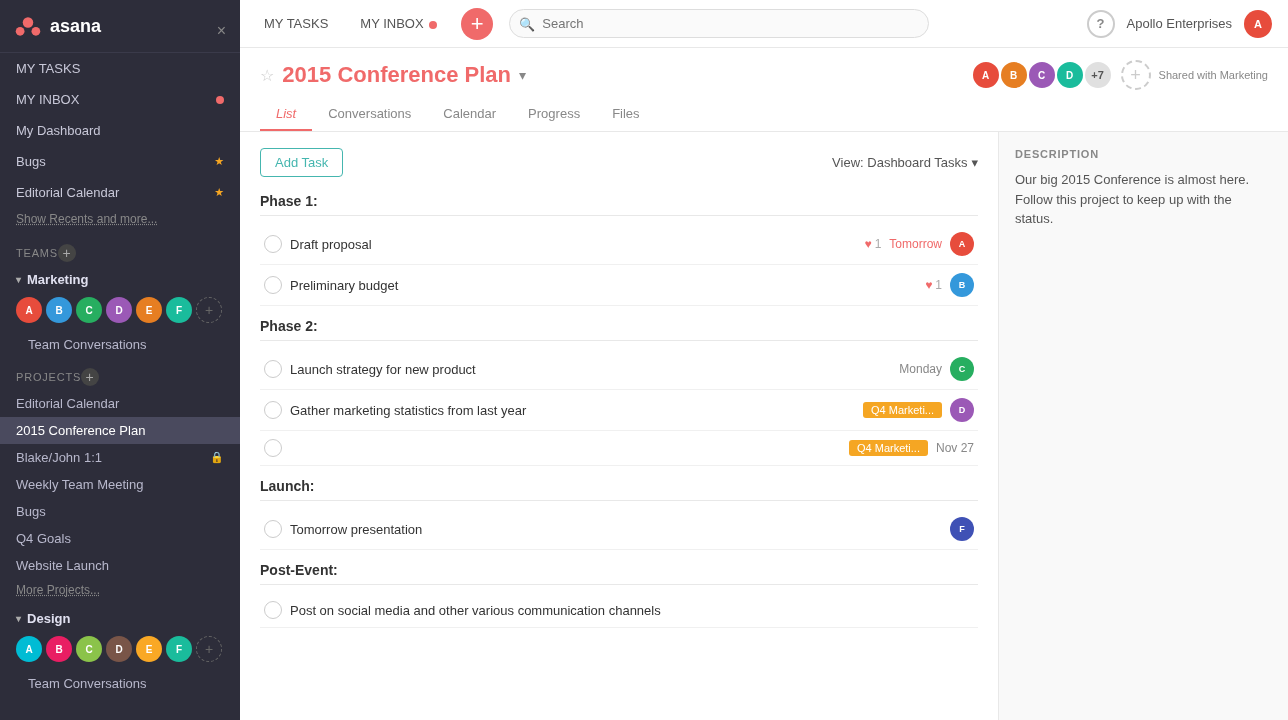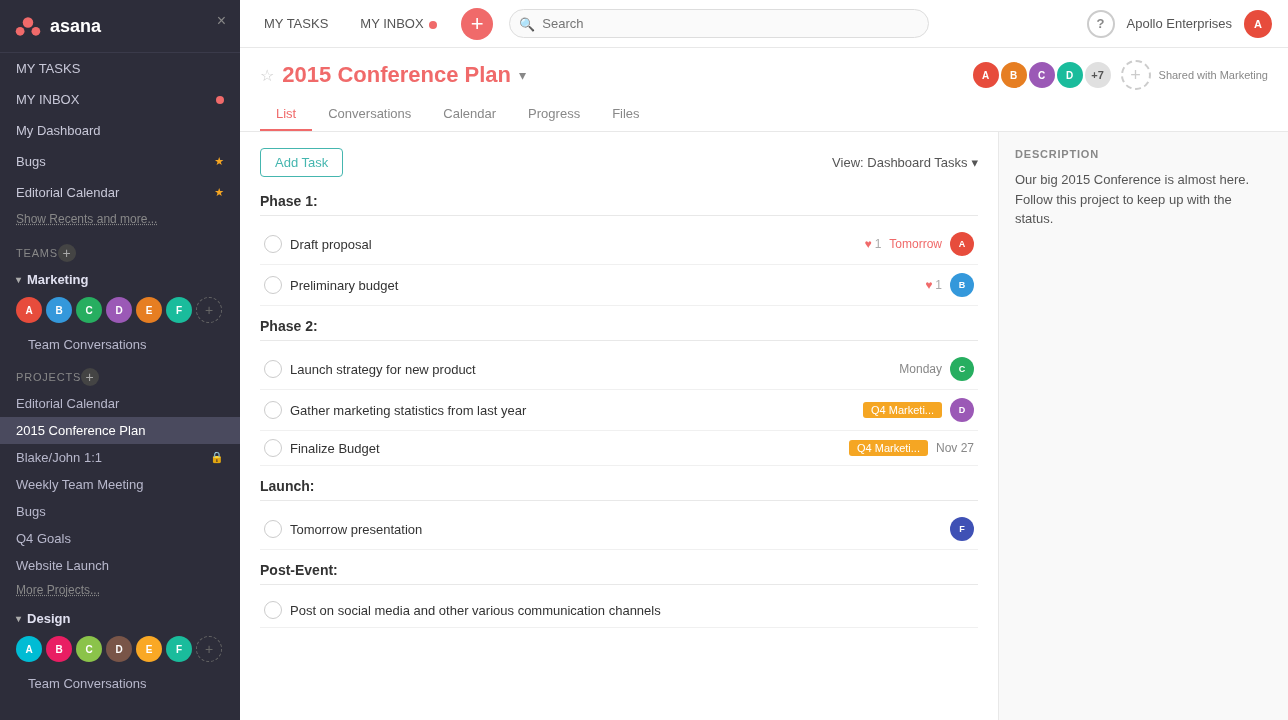--- a/index.html
+++ b/index.html
@@ -14,21 +14,21 @@
       flex-direction: column;
       height: 720px;
       overflow-y: auto;
       flex-shrink: 0;
     }
     #sidebar::-webkit-scrollbar { width: 4px; }
     #sidebar::-webkit-scrollbar-thumb { background: #555; }
 
     .sidebar-header {
       display: flex;
-      align-items: flex-start;
+      align-items: flex-end;
       justify-content: space-between;
       padding: 12px 14px;
       border-bottom: 1px solid #3a3a4a;
     }
     .asana-logo {
       display: flex;
       align-items: center;
       gap: 8px;
     }
     .asana-logo-icon {
@@ -374,20 +374,21 @@
     .project-tab {
       padding: 8px 16px;
       font-size: 13px;
       color: #888;
       cursor: pointer;
       border-bottom: 2px solid transparent;
     }
     .project-tab.active {
       color: #f06a6a;
       border-bottom: 2px solid #f06a6a;
+      font-style: italic;
     }
 
     
     #content-area {
       flex: 1;
       display: flex;
       overflow: hidden;
     }
 
     
@@ -753,21 +754,20 @@
         <div class="task-checkbox"></div>
         <span class="task-name">Gather marketing statistics from last year</span>
         <div class="task-meta">
           <span class="task-tag orange">Q4 Marketi...</span>
           <div class="task-avatar av-purple">D</div>
         </div>
       </div>
 
       <div class="task-row">
         <div class="task-checkbox"></div>
-        <span class="task-name">Finalize Budget</span>
         <div class="task-meta">
           <span class="task-tag orange">Q4 Marketi...</span>
           <span class="task-due normal">Nov 27</span>
         </div>
       </div>
 
       <div class="phase-header">Launch:</div>
 
       <div class="task-row">
         <div class="task-checkbox"></div>

